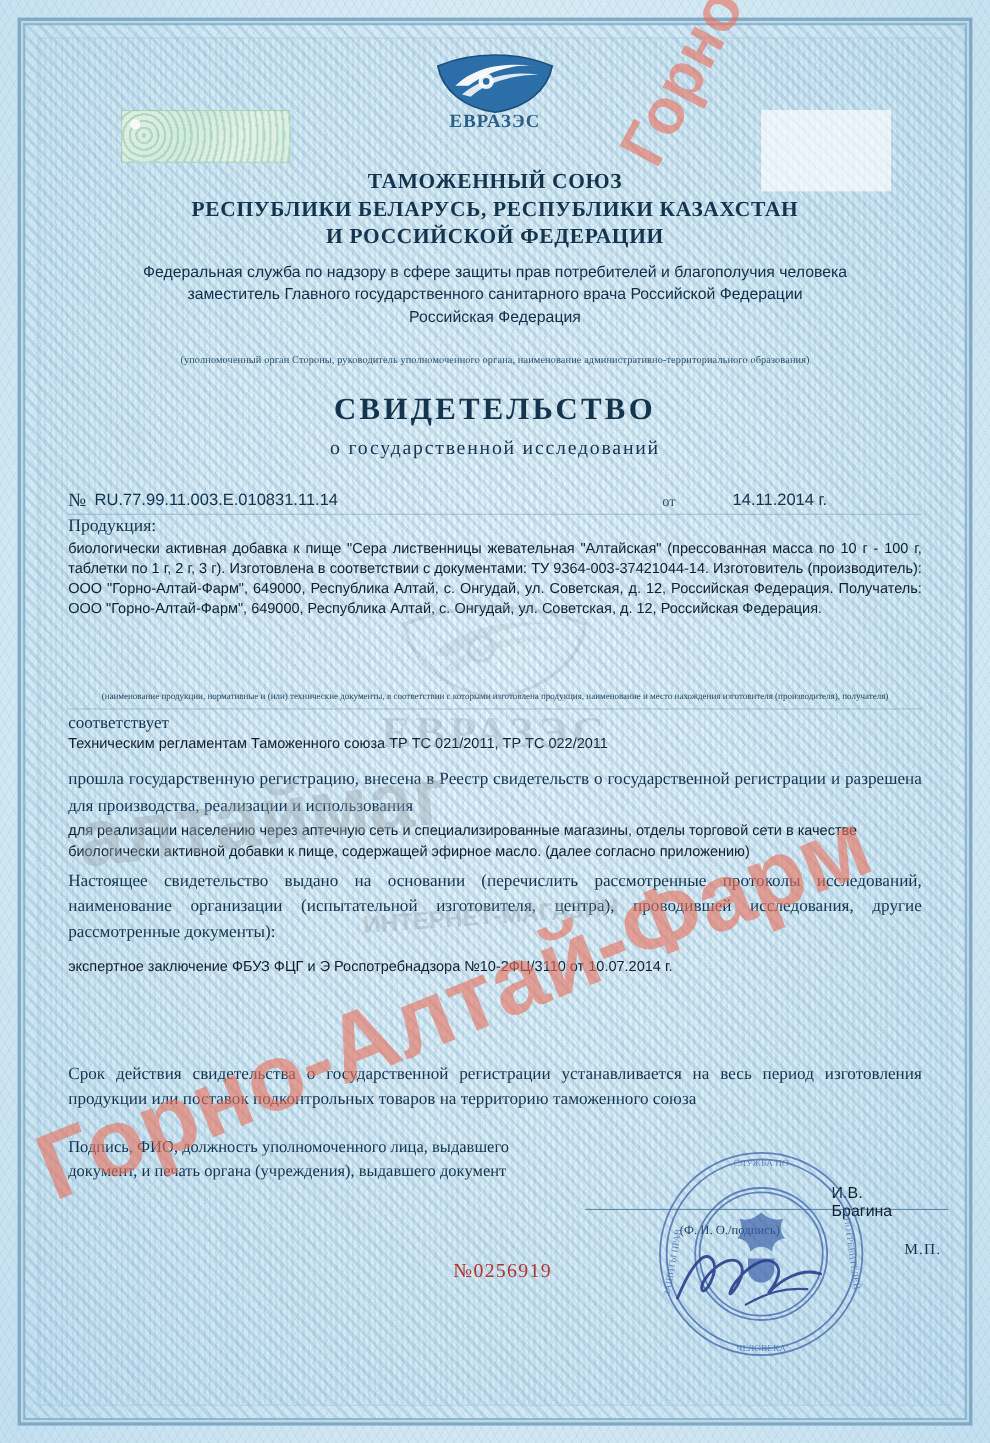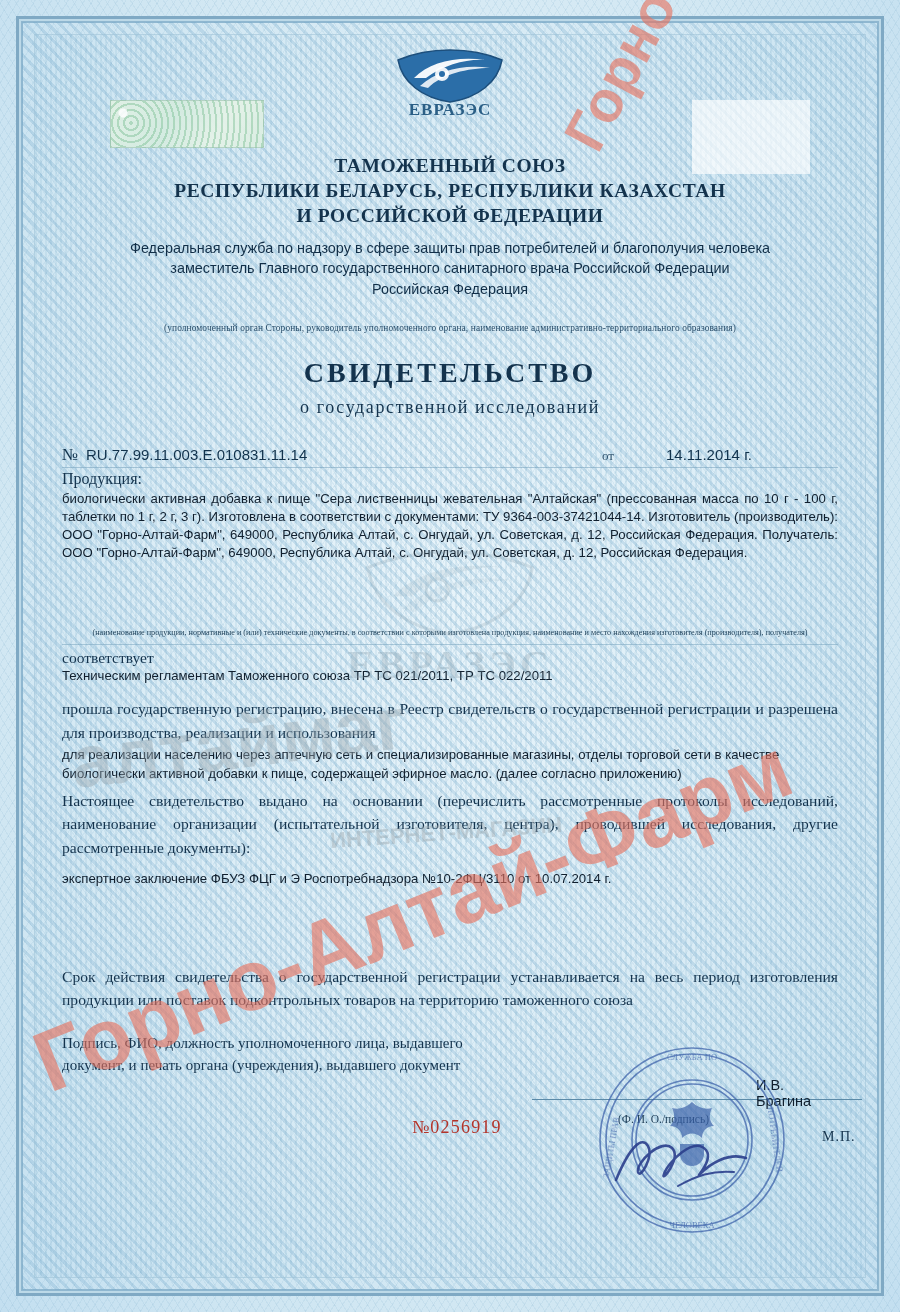--- a/index.html
+++ b/index.html
@@ -160,21 +160,21 @@
     position:absolute;left:694px;top:44px;
     font-family:"Liberation Sans", sans-serif;font-size:14.5px;color:#101f2e;
   }
   .sig-caption{
     position:absolute;left:556px;top:80px;font-size:11.5px;color:#1d3d57;
   }
   .mp{
     position:absolute;left:760px;top:96px;font-size:14px;color:#14334d;letter-spacing:1px;
   }
   .serial{
-    position:absolute;left:350px;top:84px;
+    position:absolute;left:350px;top:112px;
     font-family:"Liberation Serif", serif;font-size:18px;color:#b3342a;letter-spacing:1.2px;
   }
 
   
   .wm-center{
     position:absolute;left:50%;top:545px;transform:translateX(-50%);
     width:420px;text-align:center;opacity:.28;pointer-events:none;
   }
   .wm-center .wm-shield{opacity:.8;}
   .wm-center .wm-text{

